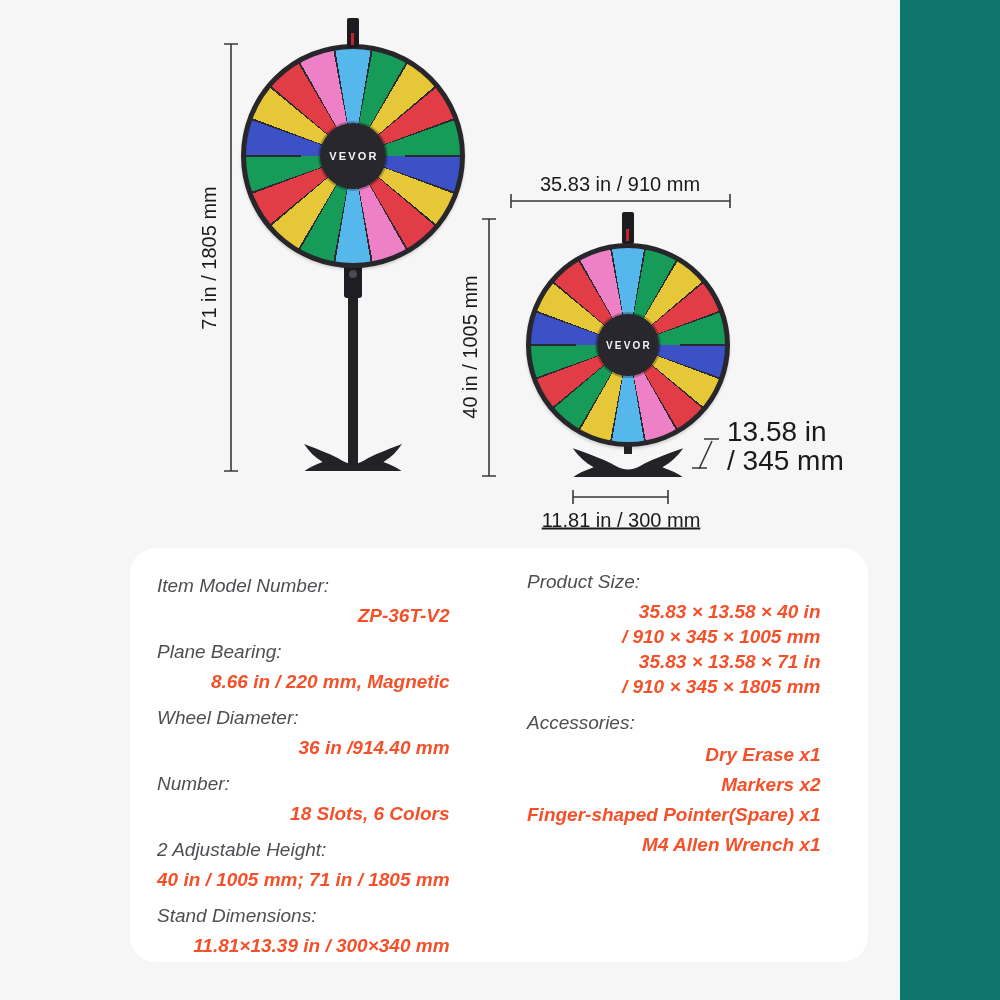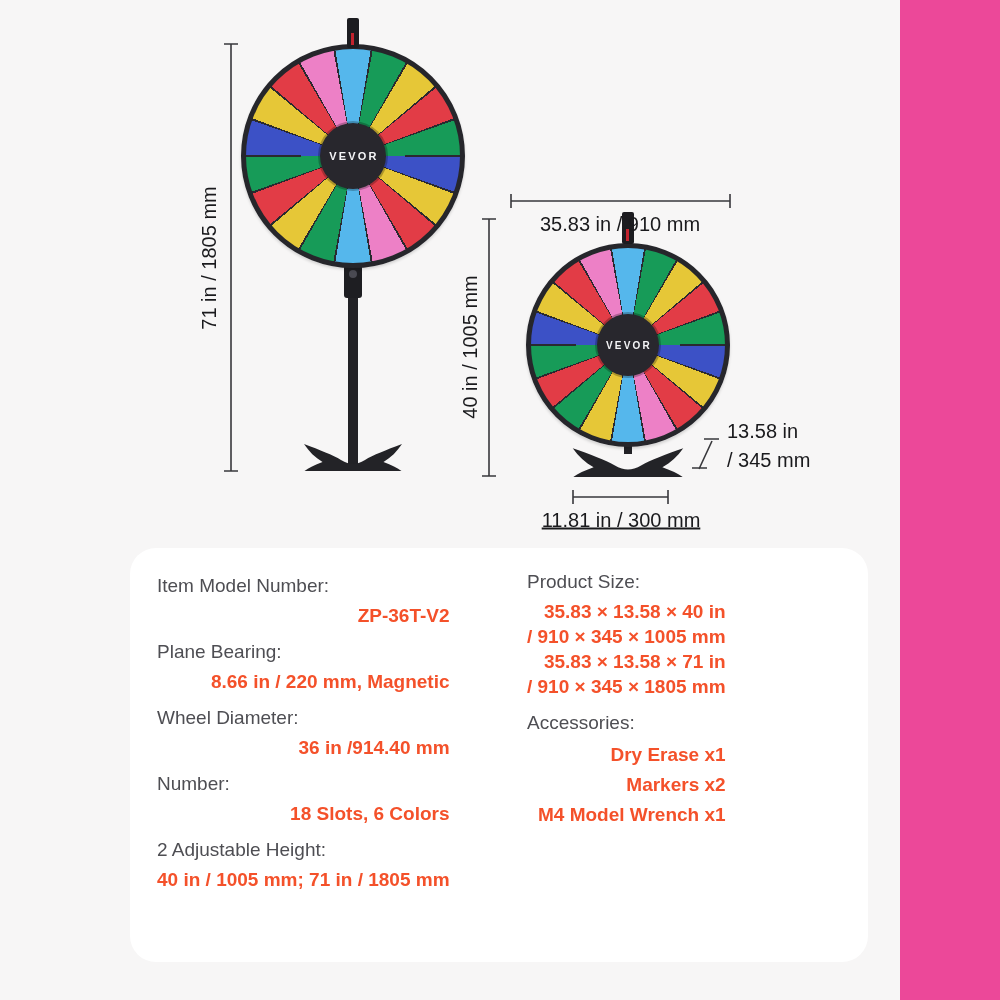--- a/index.html
+++ b/index.html
@@ -1,16 +1,16 @@
 <!DOCTYPE html>
 <html><head>
 <meta charset="utf-8">
 <style>
   html,body{margin:0;padding:0;background:#ffffff;}
-  .stage{position:relative;width:1000px;height:1000px;background:#ec4899;overflow:hidden;
+  .stage{position:relative;width:1000px;height:1000px;background:#0f766e;overflow:hidden;
          font-family:"Liberation Sans",sans-serif;}
   .photo-block{position:absolute;left:0;top:0;width:900px;height:1000px;background:#F7F6F6;}
 
   
   .wheel{position:absolute;border-radius:50%;border:5px solid #26262B;box-sizing:border-box;
          box-shadow:0 2px 3px rgba(0,0,0,0.15);}
   .wheel-floor{left:241px;top:44px;width:224px;height:224px;}
   .wheel-table{left:526px;top:243px;width:204px;height:204px;}
   .hub{position:absolute;border-radius:50%;background:#28272D;display:flex;align-items:center;
        justify-content:center;box-shadow:0 0 0 2px rgba(0,0,0,0.25);}
@@ -31,28 +31,28 @@
   .pointer{position:absolute;background:#1C1C20;border-radius:2px;}
   .pointer-floor{left:347px;top:18px;width:12px;height:30px;}
   .pointer-table{left:622px;top:212px;width:12px;height:32px;}
   .pointer .red{position:absolute;left:4px;bottom:3px;width:3px;height:12px;background:#C2232E;}
 
   
   .dim-svg{position:absolute;left:0;top:0;width:1000px;height:1000px;pointer-events:none;}
   .dim-label{position:absolute;color:#1A1A1D;font-size:20px;white-space:nowrap;
              transform:translate(-50%,-50%);}
   .dim-label.rot{transform:translate(-50%,-50%) rotate(-90deg);}
-  .dim-depth{position:absolute;left:727px;top:417px;color:#1A1A1D;font-size:20px;line-height:29px;white-space:nowrap;}
+  .dim-depth{position:absolute;left:727px;top:417px;color:#1A1A1D;font-size:28px;line-height:29px;white-space:nowrap;}
 
   
   .panel{position:absolute;left:130px;top:548px;width:738px;height:414px;background:#FFFFFF;border-radius:26px;}
   .col{position:absolute;top:26px;}
   .col-left{left:27px;}
   .col-right{left:397px;top:22px;}
-  .spec-item{margin-bottom:12px;}
+  .spec-item{margin-bottom:12px;font-style:italic;}
   .spec-label{font-size:19px;line-height:24px;color:#4E4E53;}
   .spec-values{margin-top:5px;text-align:right;}
   .spec-values div{font-size:19px;font-weight:700;color:#F4512A;line-height:25px;}
   .spec-item.roomy .spec-values div{line-height:30px;}
 </style>
 </head>
 <body>
 
 <div class="stage">
   <div class="photo-block"></div>
@@ -88,21 +88,21 @@
     <g stroke="#38383C" stroke-width="1.6" fill="none">
       <path d="M231,44 V471 M224,44 H238 M224,471 H238"></path>
       <path d="M511,201 H730 M511,194 V208 M730,194 V208"></path>
       <path d="M489,219 V476 M482,219 H496 M482,476 H496"></path>
       <path d="M573,497 H668 M573,490 V504 M668,490 V504"></path>
       <path d="M712,441 L699,469 M704,439 H719 M692,468 H707"></path>
     </g>
   </svg>
 
   <div class="dim-label rot" style="left:209px;top:258px;">71 in / 1805 mm</div>
-  <div class="dim-label" style="left:620px;top:184px;margin-top:40px;">35.83 in / 910 mm</div>
+  <div class="dim-label" style="left:620px;top:184px;">35.83 in / 910 mm</div>
   <div class="dim-label rot" style="left:470px;top:347px;">40 in / 1005 mm</div>
   <div class="dim-depth">
     <div>13.58 in</div>
     <div>/ 345 mm</div>
   </div>
   <div class="dim-label" style="left:621px;top:520px;text-decoration:underline;">11.81 in / 300 mm</div>
 
   <div class="panel">
     <div class="col col-left">
       <div class="spec-item">
@@ -128,35 +128,42 @@
         <div class="spec-values">
             <div>18 Slots, 6 Colors</div>
           </div>
       </div>
       <div class="spec-item">
         <div class="spec-label">2 Adjustable Height:</div>
         <div class="spec-values">
             <div>40 in / 1005 mm; 71 in / 1805 mm</div>
           </div>
       </div>
+      <div class="spec-item">
+        <div class="spec-label">Stand Dimensions:</div>
+        <div class="spec-values">
+            <div>11.81×13.39 in / 300×340 mm</div>
+          </div>
+      </div>
     </div>
 
     <div class="col col-right">
       <div class="spec-item">
         <div class="spec-label">Product Size:</div>
         <div class="spec-values">
           <div>35.83 × 13.58 × 40 in</div>
           <div>/ 910 × 345 × 1005 mm</div>
           <div>35.83 × 13.58 × 71 in</div>
           <div>/ 910 × 345 × 1805 mm</div>
         </div>
       </div>
       <div class="spec-item roomy">
         <div class="spec-label">Accessories:</div>
         <div class="spec-values">
           <div>Dry Erase x1</div>
           <div>Markers x2</div>
-          <div>M4 Model Wrench x1</div>
+          <div>Finger-shaped Pointer(Spare) x1</div>
+          <div>M4 Allen Wrench x1</div>
         </div>
       </div>
     </div>
   </div>
 </div>
 
 </body></html>

